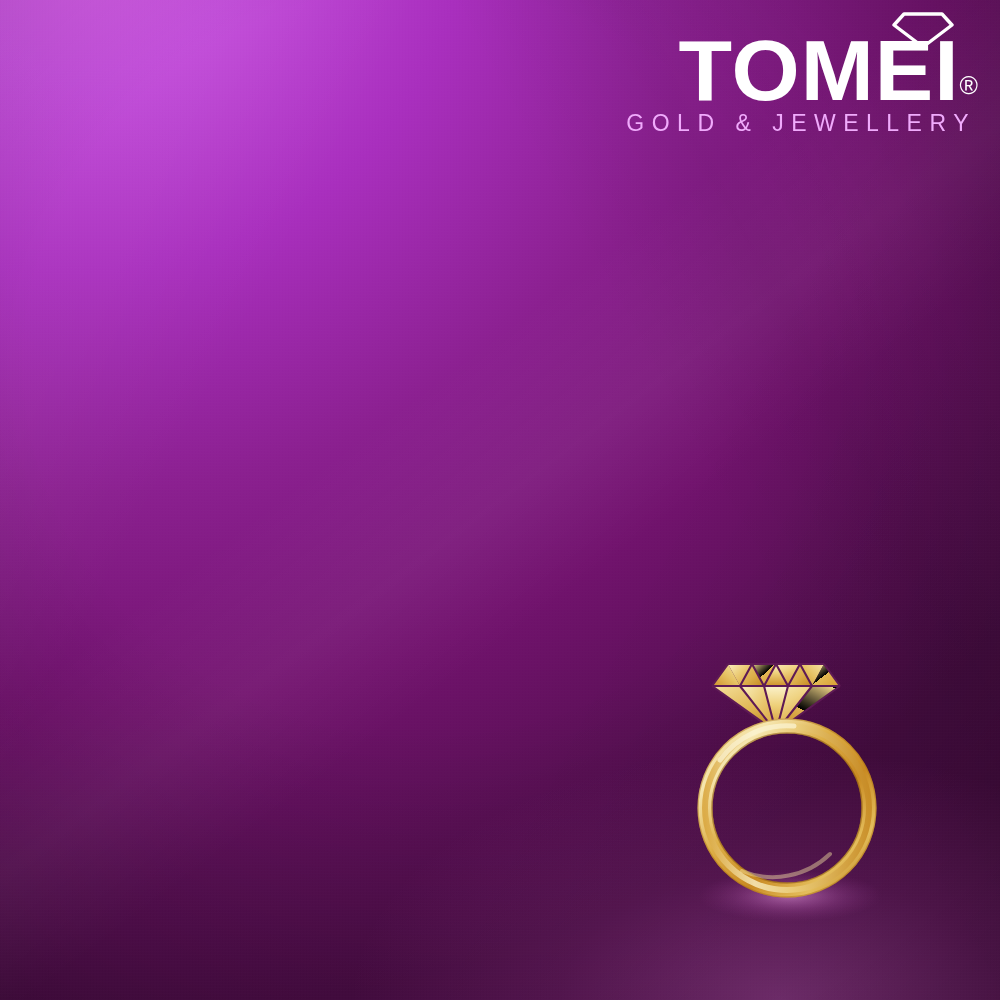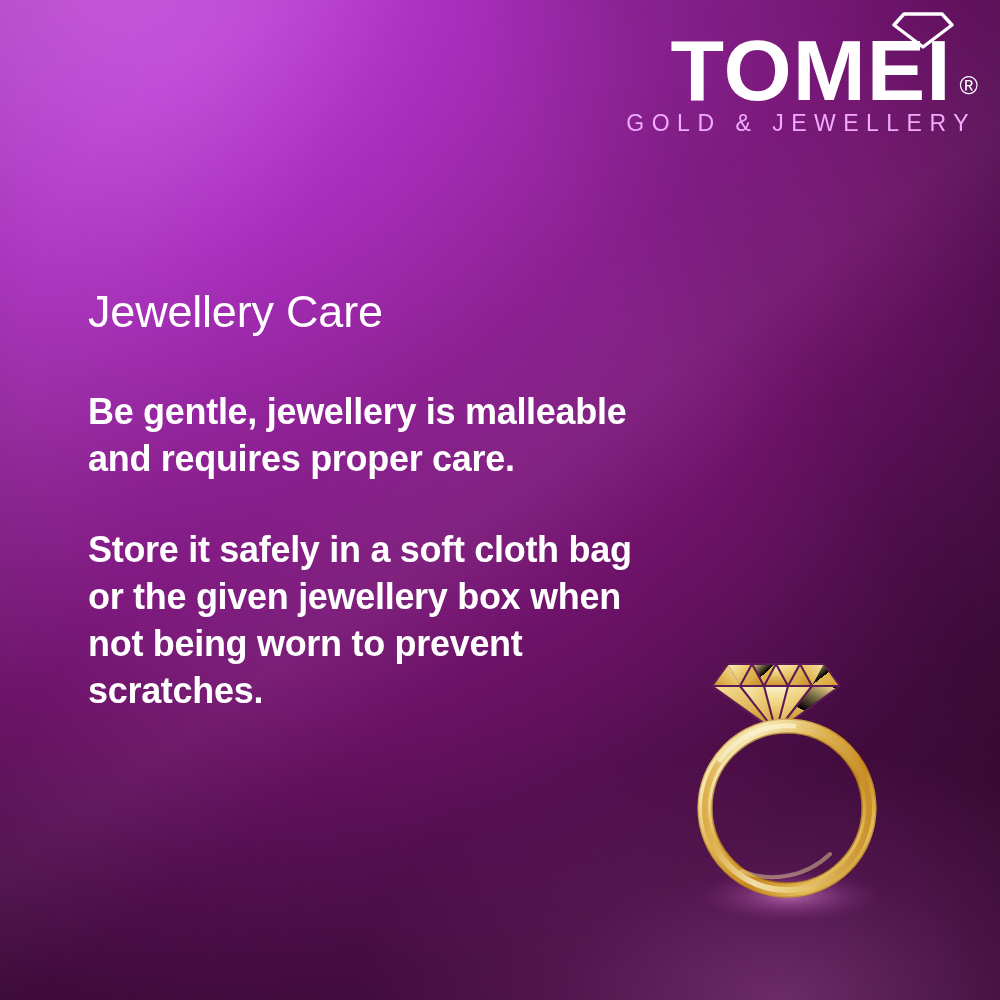--- a/index.html
+++ b/index.html
@@ -88,21 +88,20 @@
     position: absolute;
     top: 2px;
     right: 24px;
     width: 62px;
     height: 40px;
   }
   .logo-wordmark-row {
     display: flex;
     align-items: flex-end;
     justify-content: flex-end;
-    gap: 8px;
     margin-top: 26px;
   }
   .logo-wordmark {
     font-family: "Liberation Sans", sans-serif;
     font-weight: bold;
     font-size: 86px;
     letter-spacing: 1px;
     color: #ffffff;
     line-height: 0.84;
     transform: scaleX(1.02);
@@ -187,25 +186,20 @@
     </div>
 
     <div class="logo-wordmark-row">
       <span class="logo-wordmark">TOMEI</span>
       <span class="logo-reg">®</span>
     </div>
 
     <div class="logo-tagline">GOLD &amp; JEWELLERY</div>
   </div>
 
-  <div class="copy">
-    <h1 class="headline">Jewellery Care</h1>
-    <p class="para">Be gentle, jewellery is malleable and requires proper care.</p>
-    <p class="para">Store it safely in a soft cloth bag or the given jewellery box when not being worn to prevent scratches.</p>
-  </div>
 
   <div class="ring-art">
     <svg viewBox="0 0 200 300" width="200" height="300" aria-hidden="true">
       <defs>
 
         <linearGradient id="gA" x1="0" y1="0" x2="1" y2="1">
           <stop offset="0%" stop-color="#F2D98C"></stop>
           <stop offset="48%" stop-color="#E3B busy"></stop>
           <stop offset="48%" stop-color="#E3B955"></stop>
           <stop offset="100%" stop-color="#D79C31"></stop>

